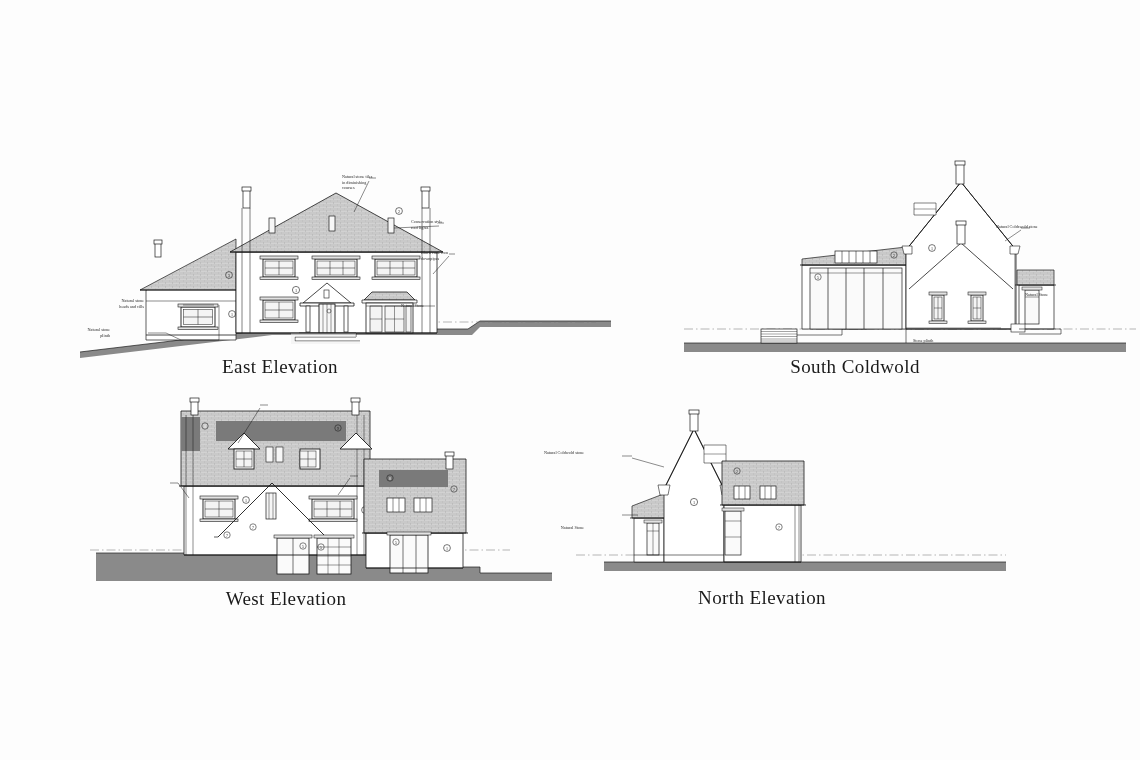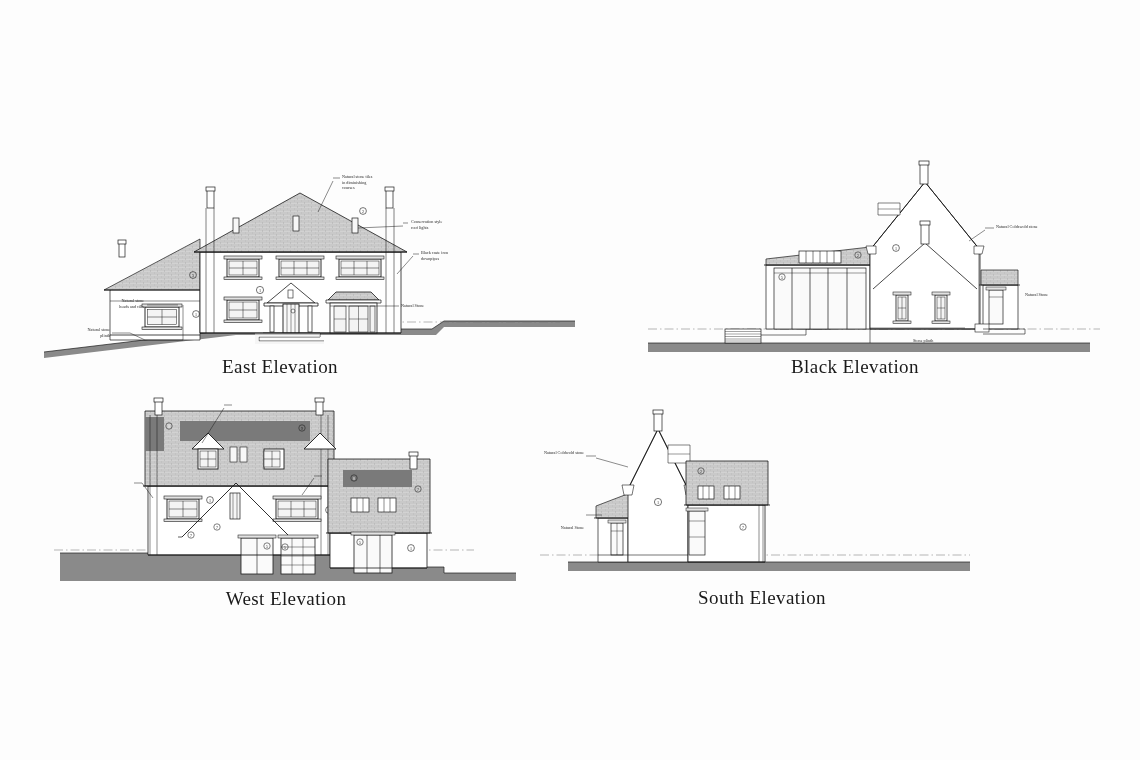--- a/index.html
+++ b/index.html
@@ -4,21 +4,21 @@
 <style>
   html,body{margin:0;padding:0;}
   body{
     width:1140px;height:760px;
     background:#fdfdfd;
     font-family:"Liberation Serif", serif;
     overflow:hidden;
     position:relative;
   }
   #sheet{position:absolute;inset:0;}
-  .elev{position:absolute;}
+  .elev{position:absolute;padding-left:36px;}
   .elev-title{
     position:absolute;
     text-align:center;
     font-family:"Liberation Serif", serif;
     font-size:19px;
     color:#1a1a1a;
     letter-spacing:.4px;
     white-space:nowrap;
   }
   .note{
@@ -284,21 +284,21 @@
         <path d="M415 228 L424 228"></path>
         <path d="M415 230 L399 241"></path>
         <path d="M300 328 L395 328"></path>
       </g>
     </svg>
 
     <div class="note l" style="left:426px;top:224px;width:90px;">Natural Coldswold stone</div>
     <div class="note l" style="left:455px;top:292px;width:60px;">Natural Stone</div>
     <div class="note l" style="left:343px;top:338px;width:50px;">Stone plinth</div>
 
-    <div class="elev-title" style="left:163px;top:356px;width:244px;">Black Elevation</div>
+    <div class="elev-title" style="left:163px;top:356px;width:244px;">South Coldwold</div>
   </div>
 
   <div class="elev" style="left:14px;top:385px;width:600px;height:375px;">
     <svg width="600" height="375" viewBox="0 0 600 375">
       <defs>
         <pattern id="tileW" width="7" height="4" patternUnits="userSpaceOnUse">
           <rect width="7" height="4" fill="#d2d2d2"></rect>
           <path d="M0 0H7M0 2H7" stroke="#a9a9a9" stroke-width=".45"></path>
           <path d="M0 0V2M3.5 2V4" stroke="#a9a9a9" stroke-width=".45"></path>
         </pattern>
@@ -496,16 +496,16 @@
       <g fill="none" stroke="#1a1a1a" stroke-width=".5">
         <path d="M86 71 L96 71"></path>
         <path d="M96 73 L128 82"></path>
         <path d="M86 130 L102 130"></path>
       </g>
     </svg>
 
     <div class="note r" style="left: 12px; top: 65px; width: 72px;">Natural Coldwold stone</div>
     <div class="note r" style="left: 28px; top: 140px; width: 56px;">Natural Stone</div>
 
-    <div class="elev-title" style="left:160px;top:202px;width:204px;">South Elevation</div>
+    <div class="elev-title" style="left:160px;top:202px;width:204px;">North Elevation</div>
   </div>
 
 </div>
 
 </body></html>

